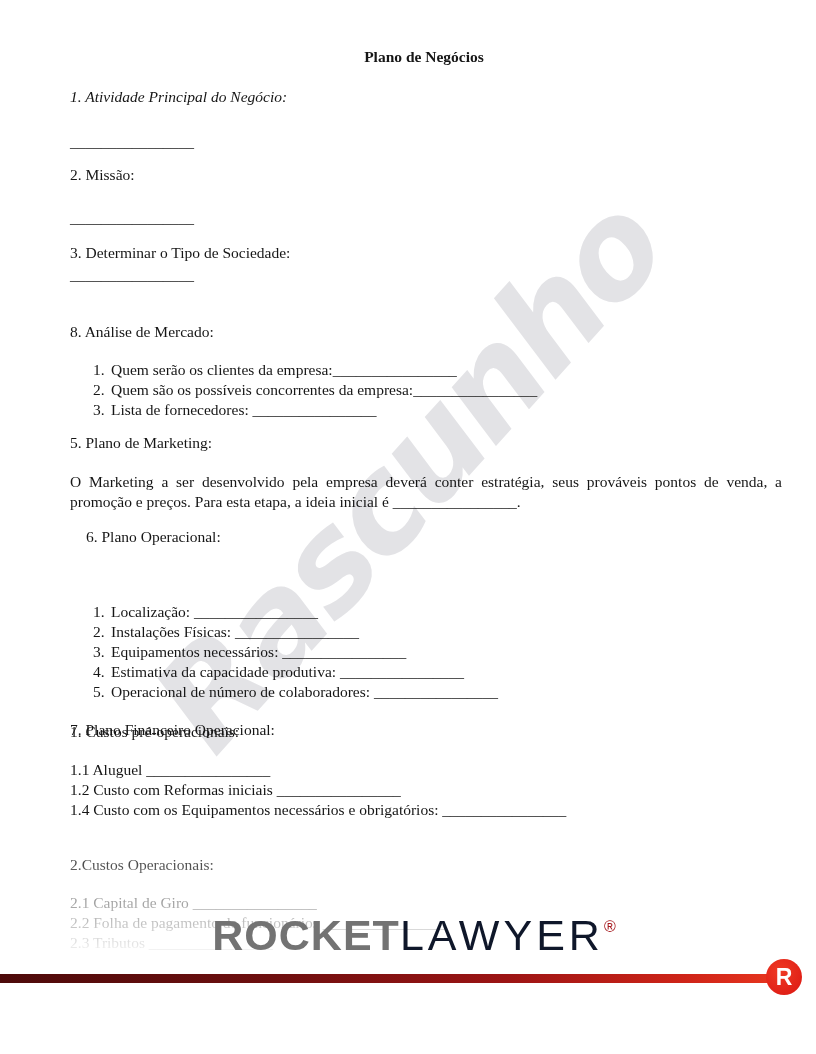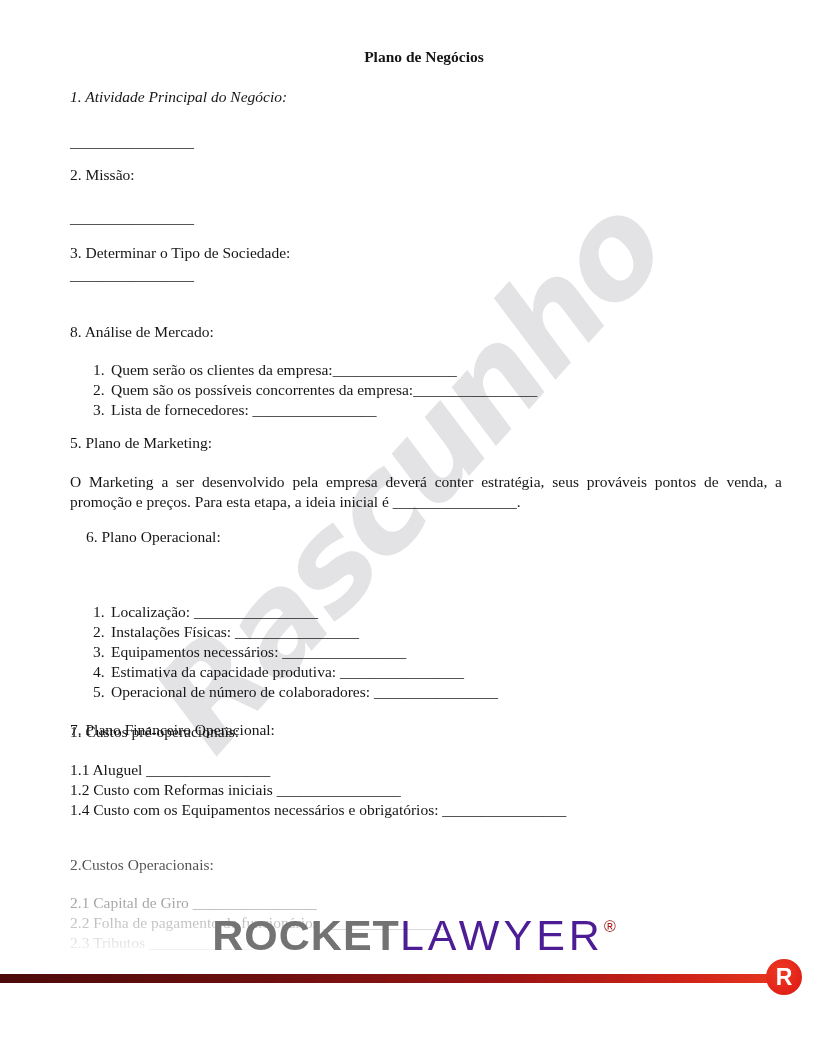--- a/index.html
+++ b/index.html
@@ -160,21 +160,21 @@
       <div>2.3 Tributos ________________</div>
     </div>
 
   </div>
 
   <div class="fade"></div>
 
   <div class="logo">
     <div class="logo-inner">
       <span class="logo-rocket" style="color:#737373;">ROCKET</span>
-        <span class="logo-lawyer" style="color:#4c1d95;">LAWYER</span>
+        <span class="logo-lawyer" style="color:#0f172a;">LAWYER</span>
         <span class="logo-reg" style="color:#a5171c;">®</span>
     </div>
   </div>
 
   <div class="brand-bar"></div>
   <div class="brand-badge">
     <span>R</span>
   </div>
 
 </div>

